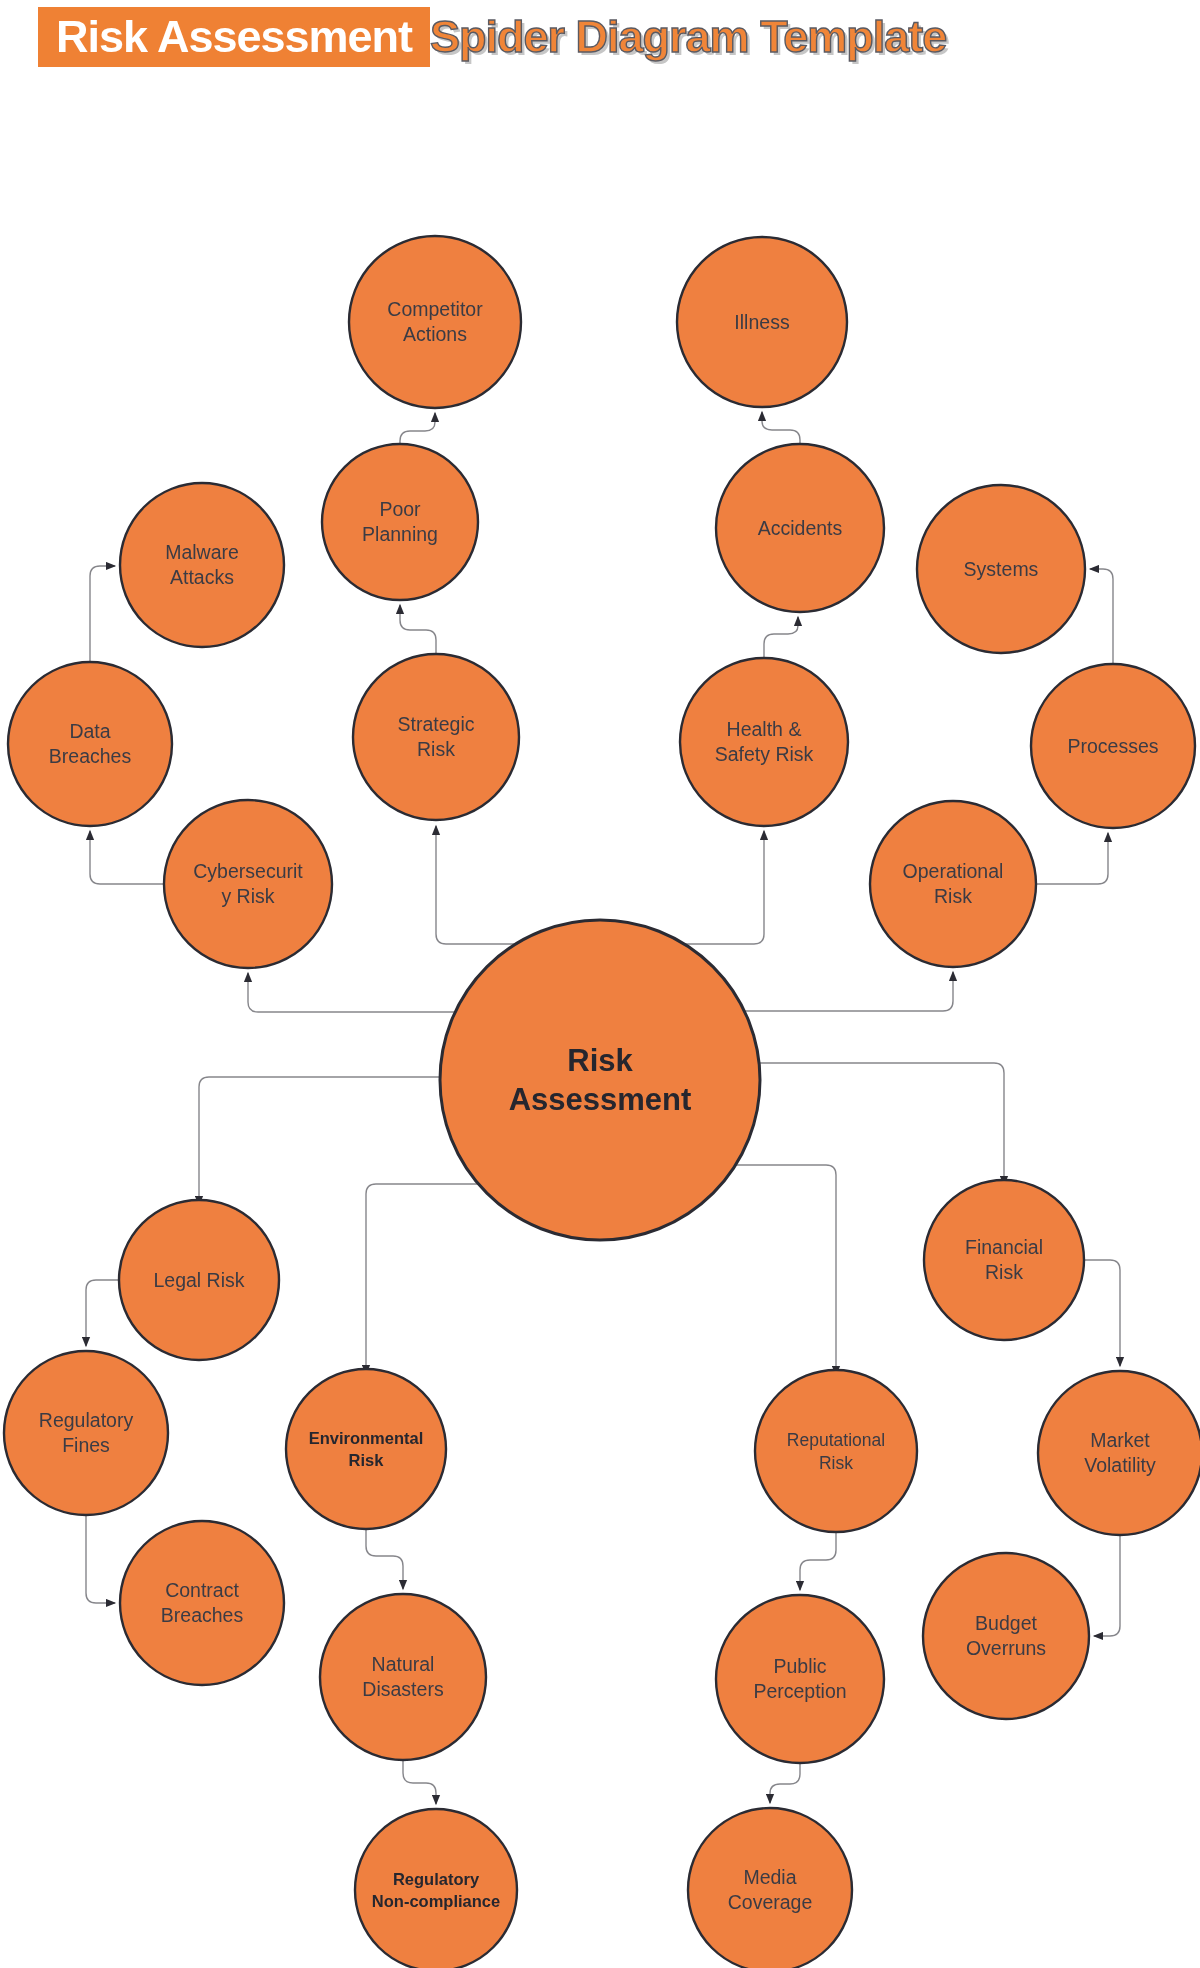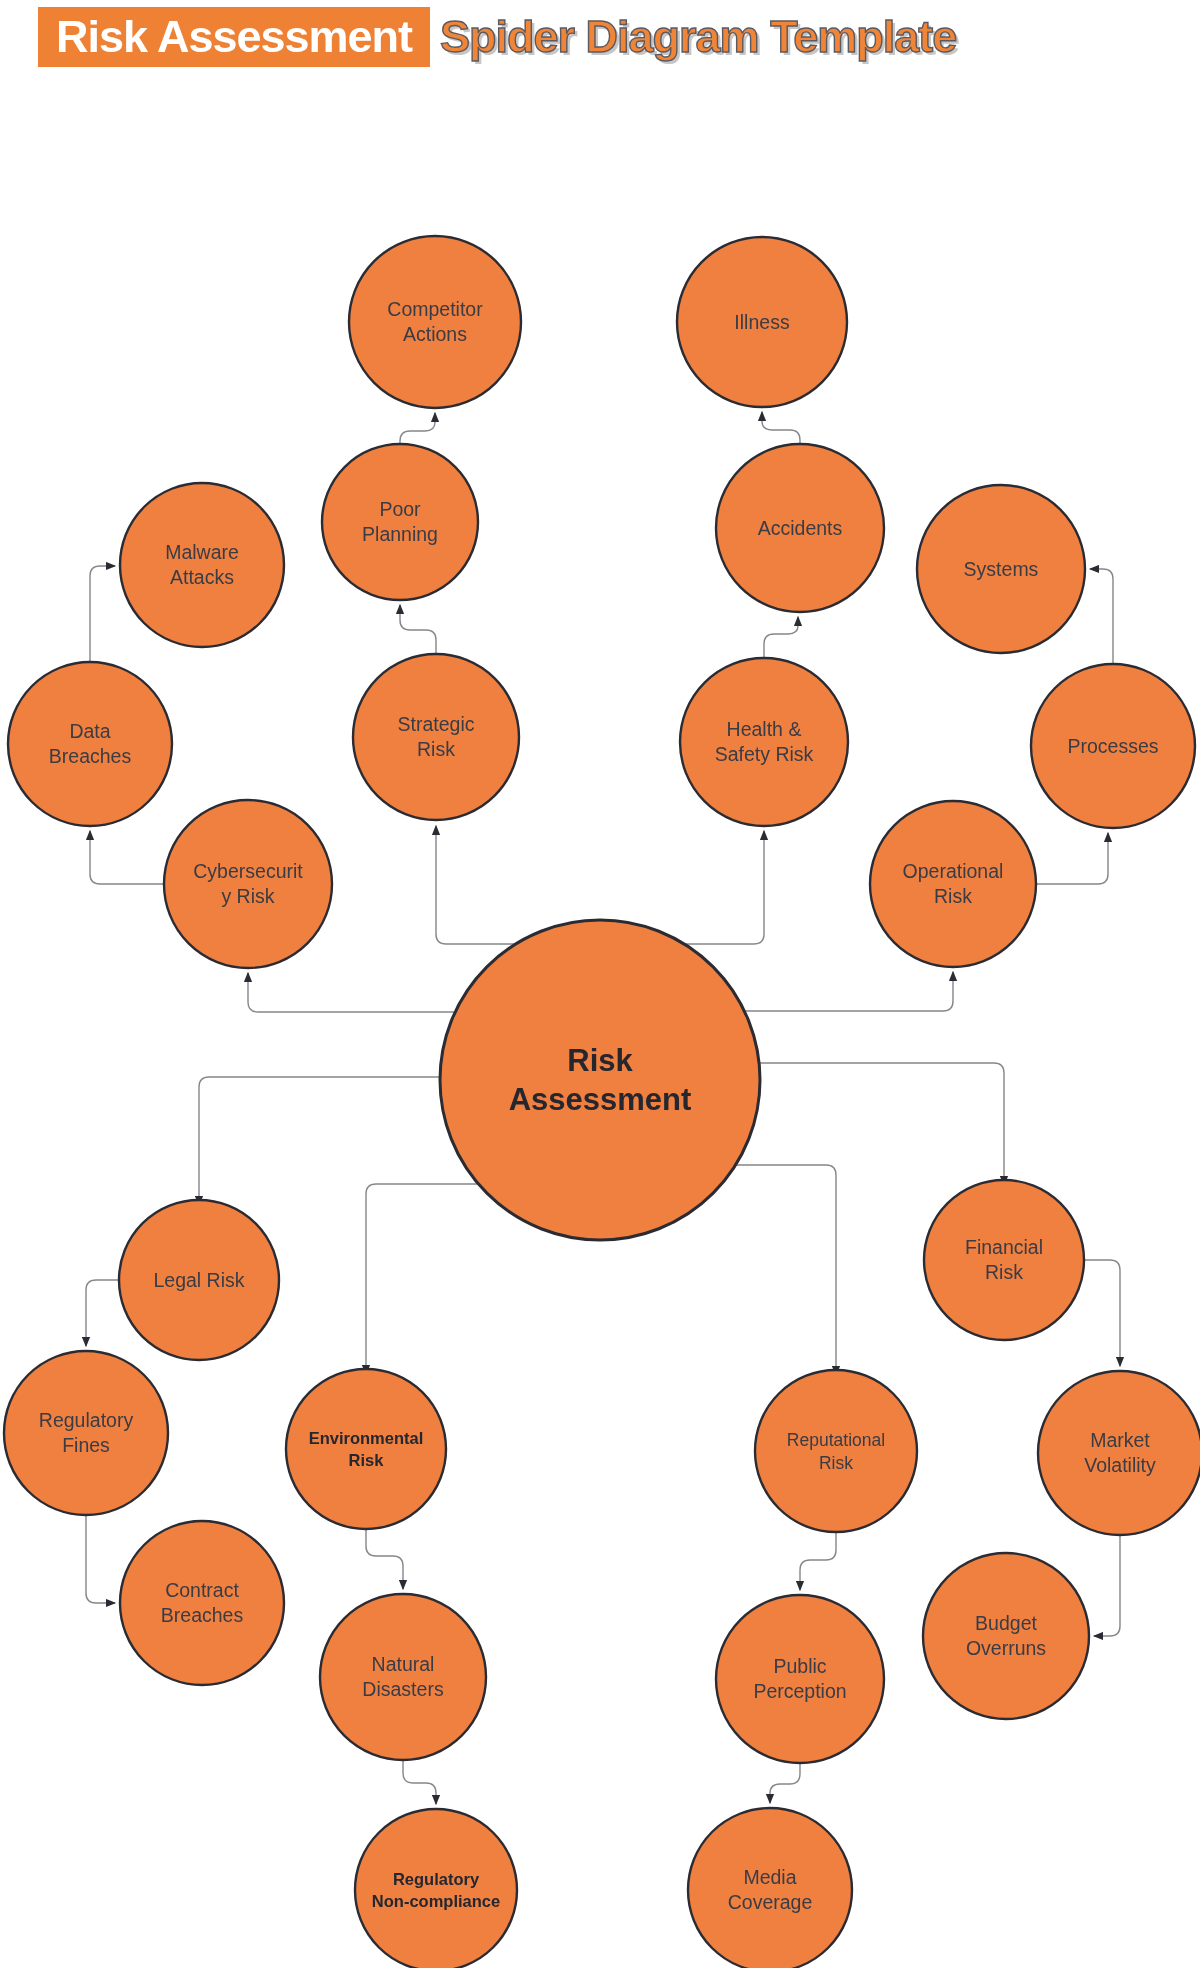--- a/index.html
+++ b/index.html
@@ -1,21 +1,21 @@
 <!DOCTYPE html>
 <html><head>
 <meta charset="utf-8">
 <style>
   html,body{margin:0;padding:0;background:#ffffff;}
   body{width:1200px;height:1968px;position:relative;overflow:hidden;
        font-family:"Liberation Sans","DejaVu Sans",sans-serif;}
   .titlebar{position:absolute;top:7px;left:38px;display:flex;align-items:stretch;z-index:5;}
   .title-hl{display:flex;align-items:center;padding:4px 18px;font-size:45px;font-weight:bold;
             letter-spacing:-1px;}
-  .title-rest{display:flex;align-items:center;margin-left:10px;font-size:45px;font-weight:bold;
+  .title-rest{display:flex;align-items:center;font-size:45px;font-weight:bold;
             letter-spacing:-1px;-webkit-text-stroke:1.4px #5a5a62;
             text-shadow:3px 3px 0 #c6c6c6;}
   #diagram-svg{position:absolute;top:0;left:0;}
   .node-circle{stroke-linejoin:round;}
   .edge-path{fill:none;stroke-linecap:butt;}
   text{user-select:none;}
 </style>
 </head>
 <body>
 

